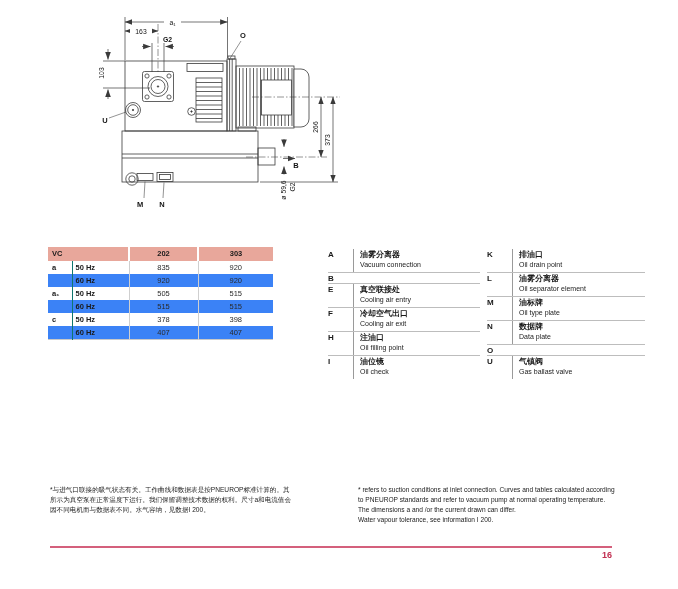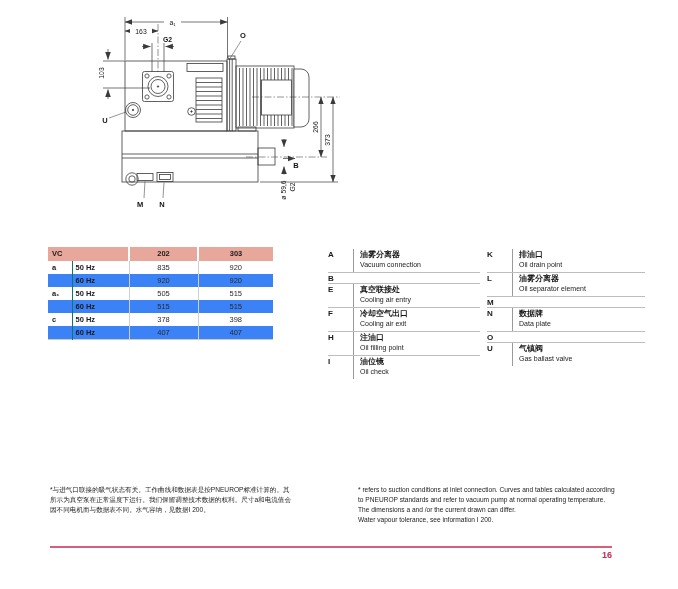--- a/index.html
+++ b/index.html
@@ -314,20 +314,24 @@
   </div>
   <div class="lg-entry">
     <div class="lg-letter">L</div>
     <div class="lg-text">
         <div class="lg-zh">油雾分离器</div>
       <div class="lg-en">Oil separator element</div>
       </div>
   </div>
   <div class="lg-entry">
     <div class="lg-letter">M</div>
+    <div class="lg-text">
+        <div class="lg-zh">油标牌</div>
+      <div class="lg-en">Oil type plate</div>
+      </div>
   </div>
   <div class="lg-entry">
     <div class="lg-letter">N</div>
     <div class="lg-text">
         <div class="lg-zh">数据牌</div>
       <div class="lg-en">Data plate</div>
       </div>
   </div>
   <div class="lg-entry">
     <div class="lg-letter">O</div>

